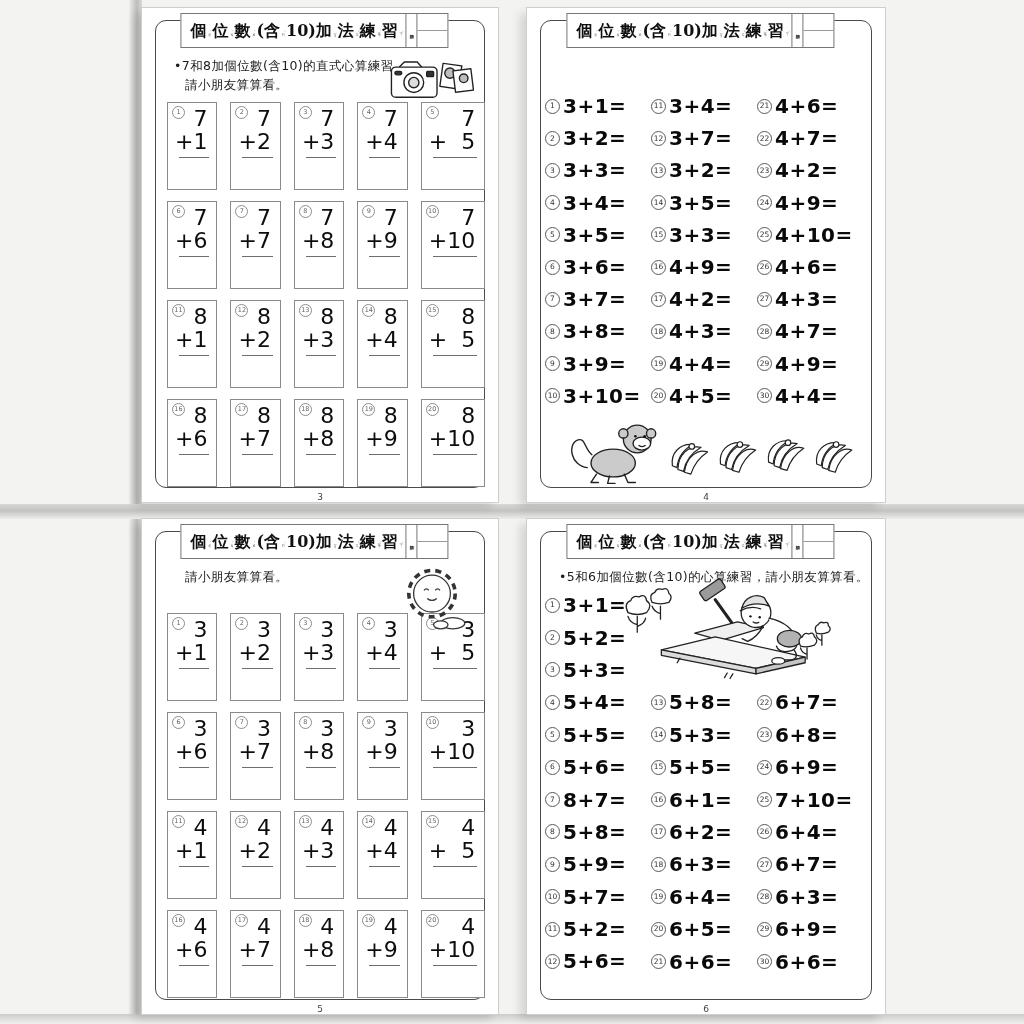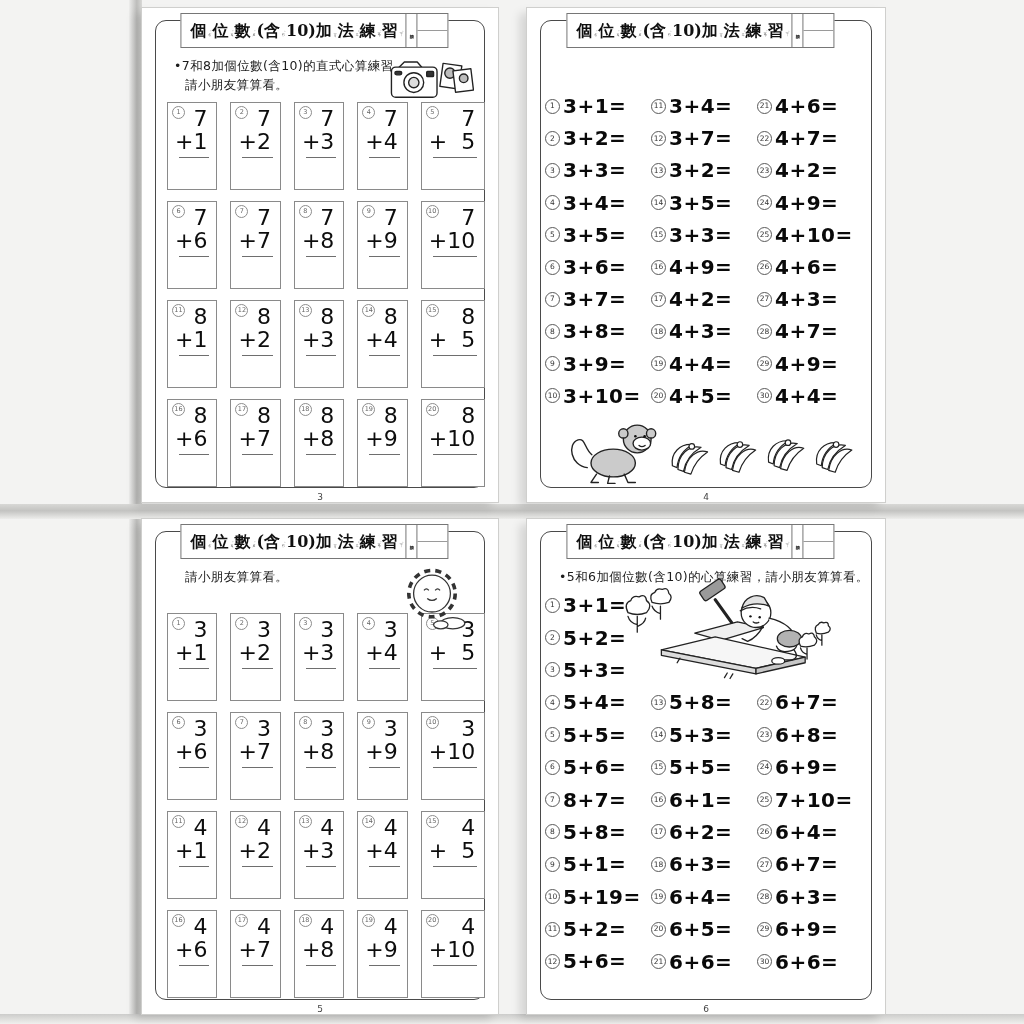--- a/index.html
+++ b/index.html
@@ -952,25 +952,25 @@
         <div class="hrow" style="height: 32.4px;">
           <span class="hnum">7</span>
           <span class="hexpr">8+7=</span>
         </div>
         <div class="hrow" style="height: 32.4px;">
           <span class="hnum">8</span>
           <span class="hexpr">5+8=</span>
         </div>
         <div class="hrow" style="height: 32.4px;">
           <span class="hnum">9</span>
-          <span class="hexpr">5+1=</span>
+          <span class="hexpr">5+9=</span>
         </div>
         <div class="hrow" style="height: 32.4px;">
           <span class="hnum">10</span>
-          <span class="hexpr">5+19=</span>
+          <span class="hexpr">5+7=</span>
         </div>
         <div class="hrow" style="height: 32.4px;">
           <span class="hnum">11</span>
           <span class="hexpr">5+2=</span>
         </div>
         <div class="hrow" style="height: 32.4px;">
           <span class="hnum">12</span>
           <span class="hexpr">5+6=</span>
         </div>
       </div>

